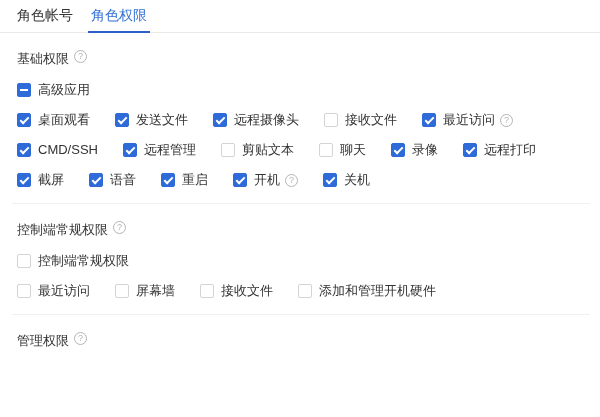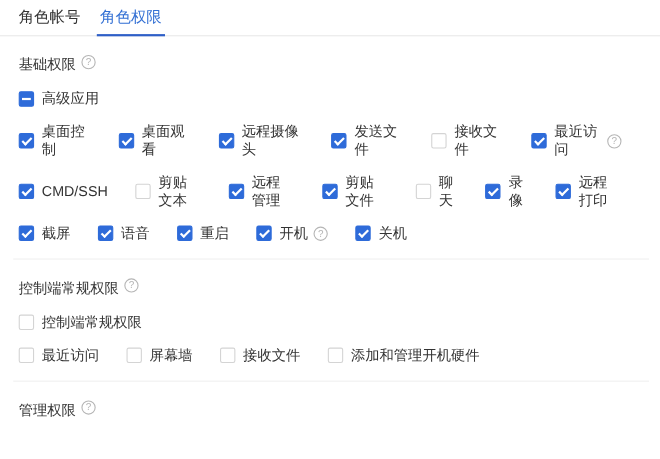--- a/index.html
+++ b/index.html
@@ -54,60 +54,52 @@
     </div>
     <div class="cb-row">
       <label class="cb-item">
         <span class="cb indeterminate"></span>
         <span class="cb-label">高级应用</span>
       </label>
     </div>
     <div class="cb-row">
       <label class="cb-item">
         <span class="cb checked"></span>
-        <span class="cb-label">桌面控制</span>
-      </label>
-      <label class="cb-item">
-        <span class="cb checked"></span>
         <span class="cb-label">桌面观看</span>
       </label>
       <label class="cb-item">
         <span class="cb checked"></span>
-        <span class="cb-label">远程摄像头</span>
+        <span class="cb-label">发送文件</span>
       </label>
       <label class="cb-item">
         <span class="cb checked"></span>
-        <span class="cb-label">发送文件</span>
+        <span class="cb-label">远程摄像头</span>
       </label>
       <label class="cb-item">
         <span class="cb unchecked"></span>
         <span class="cb-label">接收文件</span>
       </label>
       <label class="cb-item">
         <span class="cb checked"></span>
         <span class="cb-label">最近访问</span>
         <span class="help">?</span>
       </label>
     </div>
     <div class="cb-row">
       <label class="cb-item">
         <span class="cb checked"></span>
         <span class="cb-label">CMD/SSH</span>
       </label>
       <label class="cb-item">
-        <span class="cb unchecked"></span>
-        <span class="cb-label">剪贴文本</span>
-      </label>
-      <label class="cb-item">
         <span class="cb checked"></span>
         <span class="cb-label">远程管理</span>
       </label>
       <label class="cb-item">
-        <span class="cb checked"></span>
-        <span class="cb-label">剪贴文件</span>
+        <span class="cb unchecked"></span>
+        <span class="cb-label">剪贴文本</span>
       </label>
       <label class="cb-item">
         <span class="cb unchecked"></span>
         <span class="cb-label">聊天</span>
       </label>
       <label class="cb-item">
         <span class="cb checked"></span>
         <span class="cb-label">录像</span>
       </label>
       <label class="cb-item">

